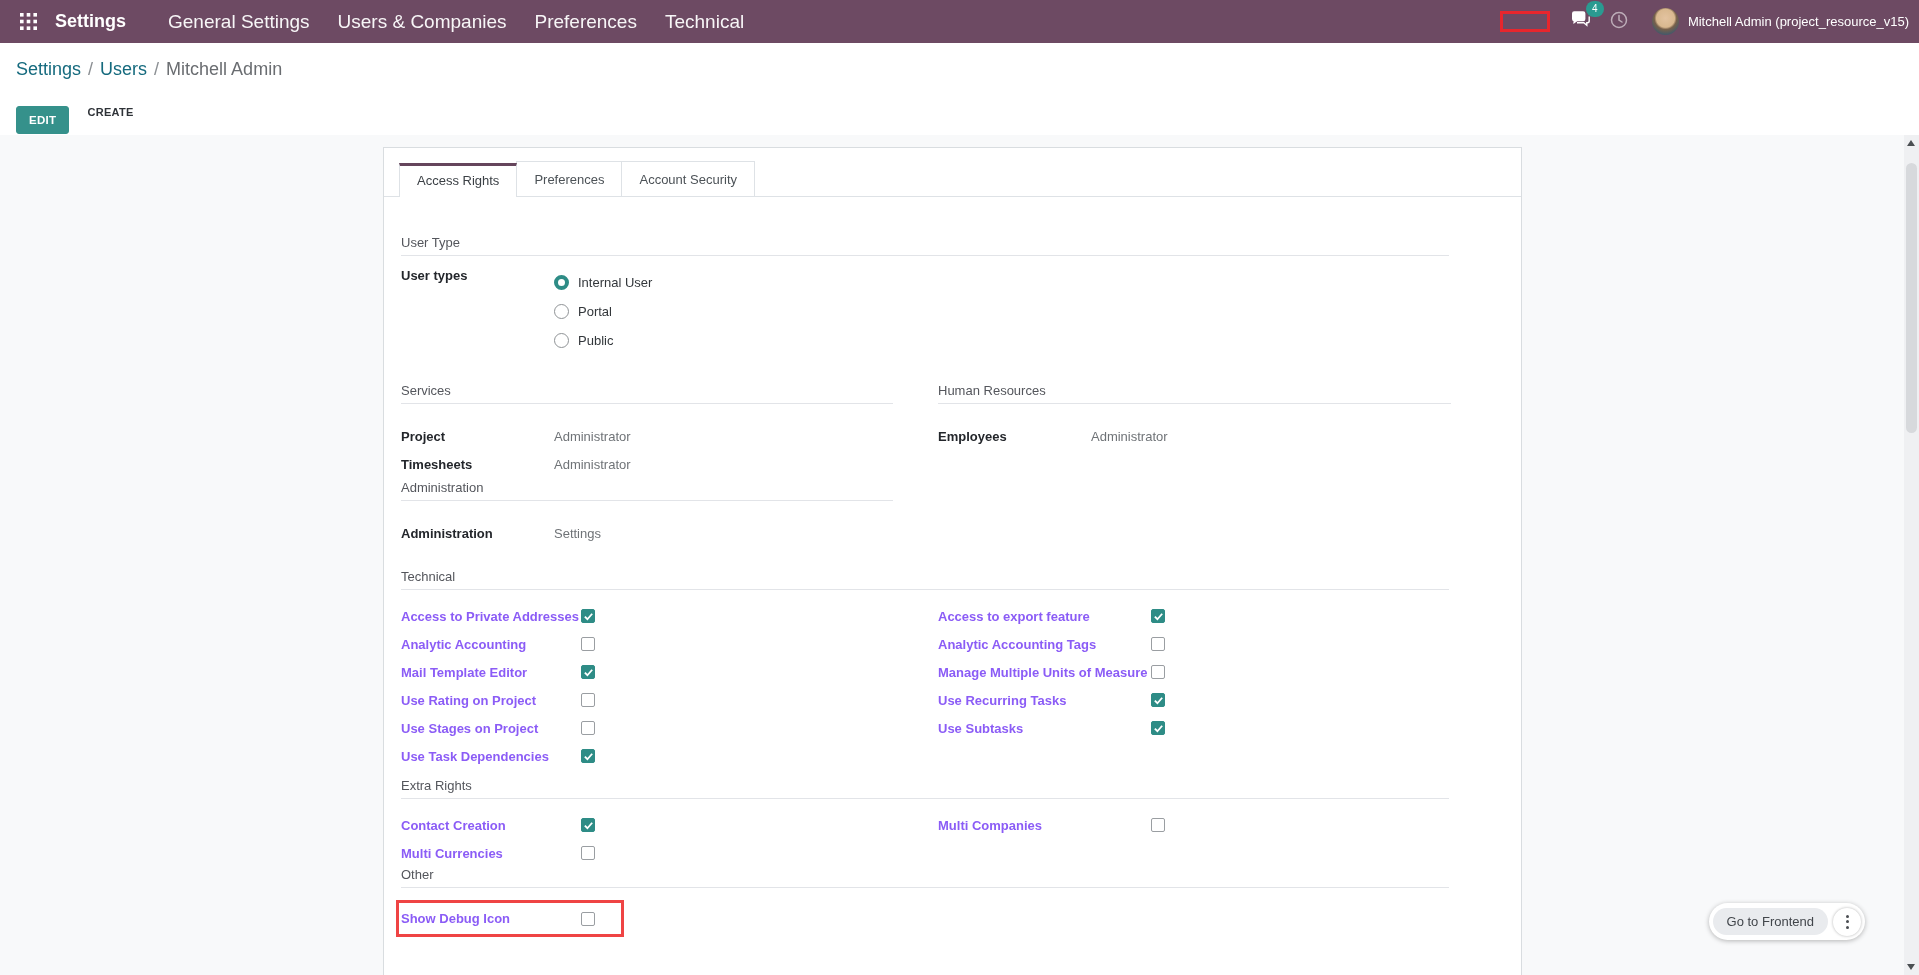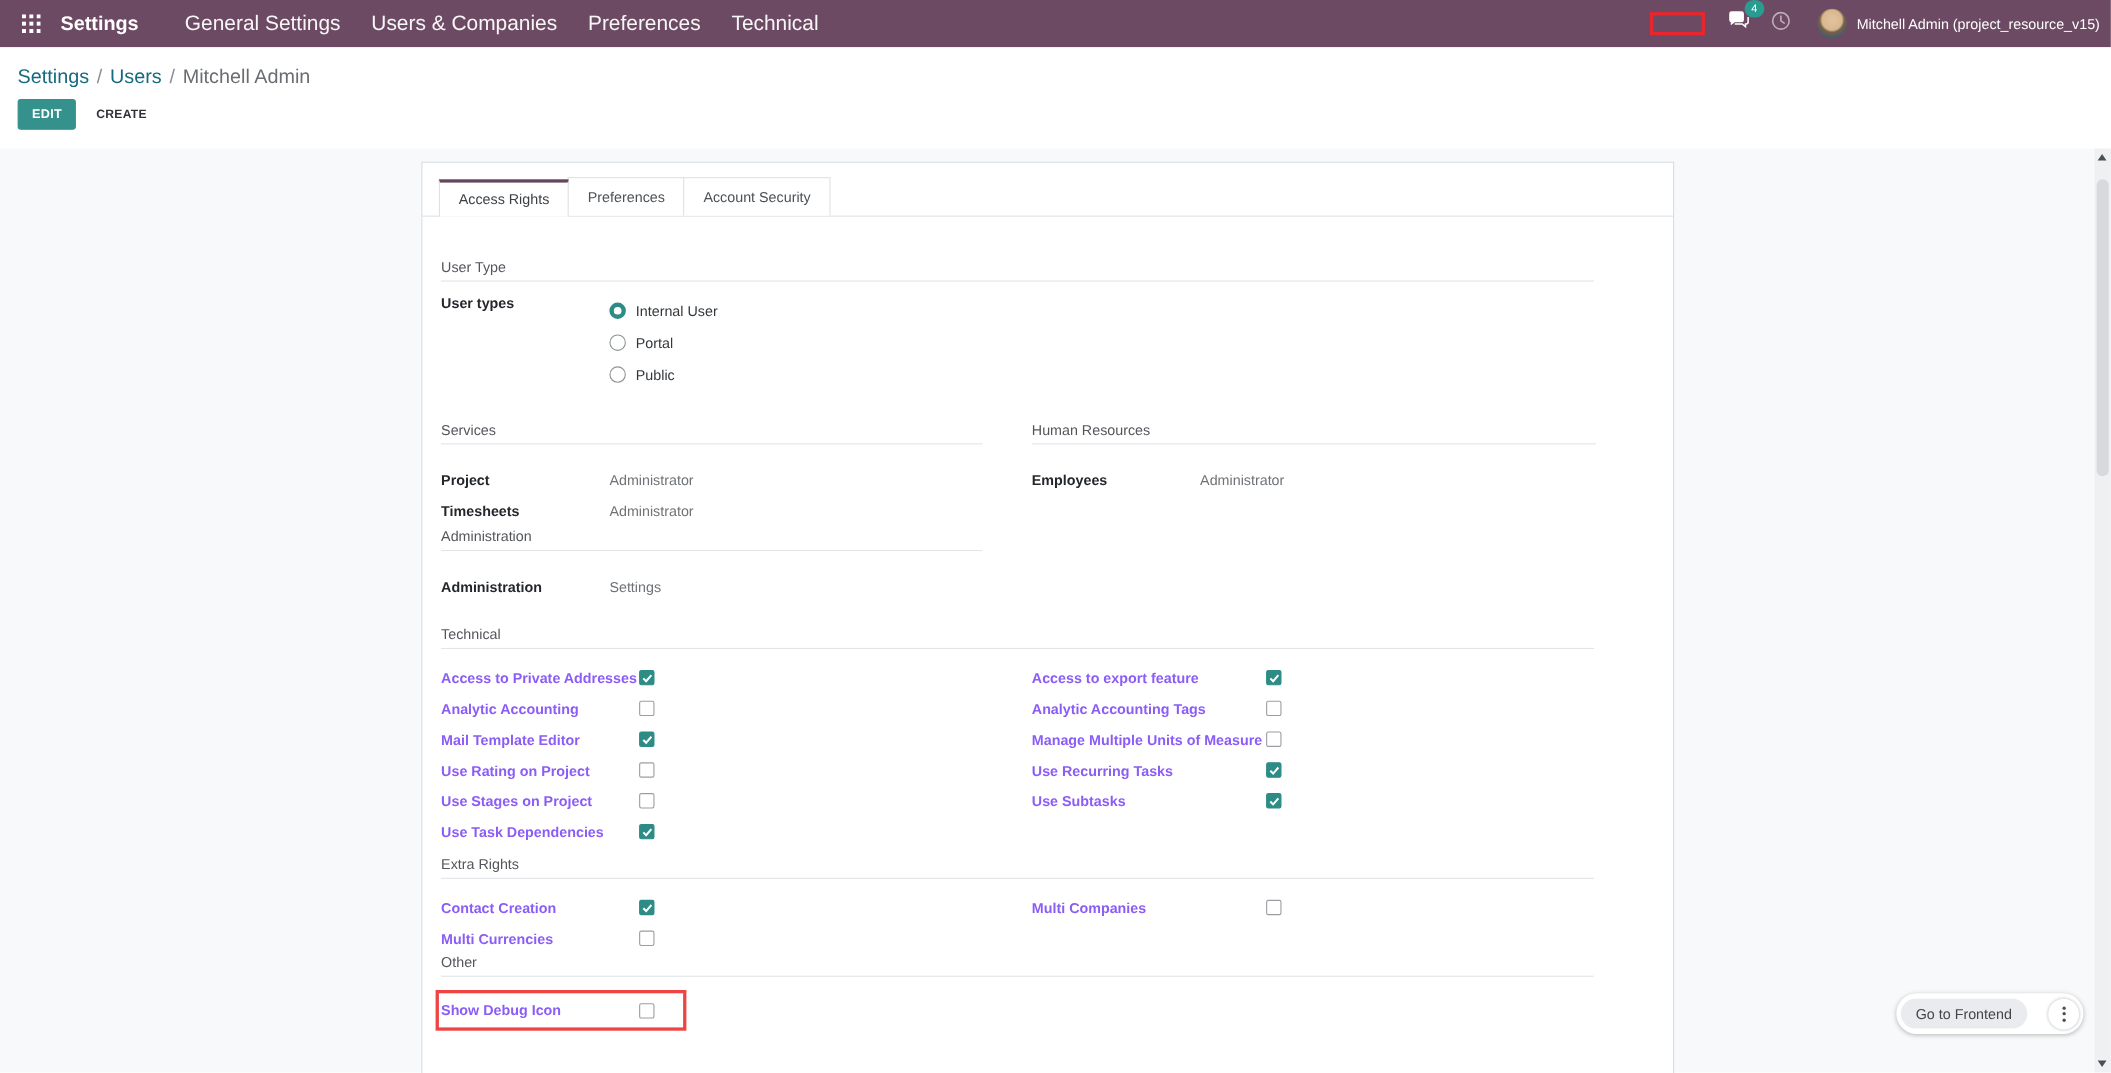--- a/index.html
+++ b/index.html
@@ -27,21 +27,21 @@
 
   
   .control-panel { position:relative; height:92px; background:#fff; }
   .breadcrumb { padding:16px 0 0 16px; font-size:18px; }
   .bc-link { color:#156a7e; cursor:pointer; }
   .bc-sep { color:#8b8f93; margin:0 7px; }
   .bc-current { color:#6a6d71; }
   .cp-buttons { display:flex; align-items:center; margin:10px 0 0 16px; }
   .btn-edit { background:#35918b; color:#fff; border:1px solid #35918b; border-radius:3px;
               font-size:11.5px; font-weight:700; letter-spacing:.3px; padding:7px 12px; cursor:pointer;
-              font-family:"Liberation Sans",sans-serif; }
+              font-family:"Liberation Sans",sans-serif;margin-top:16px; }
   .btn-create { background:none; border:none; color:#2f3338; font-size:11px; font-weight:700;
                 letter-spacing:.3px; margin-left:18px; cursor:pointer; font-family:"Liberation Sans",sans-serif; }
   .action-btn { position:absolute; left:880px; top:98px; display:flex; align-items:center; gap:5px;
                 color:#11697e; font-size:13px; font-weight:600; cursor:pointer; }
   .gear { font-size:13px; line-height:1; }
   .pager { position:absolute; right:22px; top:98px; display:flex; align-items:center; gap:22px; }
   .pager-value { font-size:13px; color:#4a4d52; }
   .pager-prev, .pager-next { cursor:pointer; display:flex; }
 
   
@@ -90,23 +90,23 @@
   .sb-up { position:absolute; top:5px; left:3px; width:0; height:0; cursor:pointer;
            border-left:4.5px solid transparent; border-right:4.5px solid transparent;
            border-bottom:6px solid #4b4f52; }
   .sb-down { position:absolute; bottom:5px; left:3px; width:0; height:0; cursor:pointer;
              border-left:4.5px solid transparent; border-right:4.5px solid transparent;
              border-top:6px solid #4b4f52; }
   .sb-thumb { position:absolute; top:28px; left:2px; width:11px; height:270px; background:#d7d9dc;
               border-radius:6px; cursor:pointer; }
 
   
-  .frontend { position:absolute; right:10px; bottom:35px; height:37px; background:#fff;
+  .frontend { position:absolute; right:39px; bottom:35px; height:37px; background:#fff;
               border-radius:19px; box-shadow:0 1px 5px rgba(0,0,0,.28); display:flex;
-              align-items:center; padding:4px; gap:19px; z-index:5; }
+              align-items:center; padding:4px; gap:5px; z-index:5; }
   .frontend-pill { background:#e9ebee; border-radius:15px; padding:6px 14px; font-size:13px;
                    color:#42464b; font-weight:500; cursor:pointer; white-space:nowrap; }
   .kebab { width:28px; height:28px; border-radius:50%; background:#fff;
            box-shadow:0 0 3px rgba(0,0,0,.3); display:flex; flex-direction:column;
            align-items:center; justify-content:center; gap:2.5px; cursor:pointer; }
   .kebab i { width:3px; height:3px; border-radius:50%; background:#4a4d52; }
 </style>
 </head>
 <body>
 

